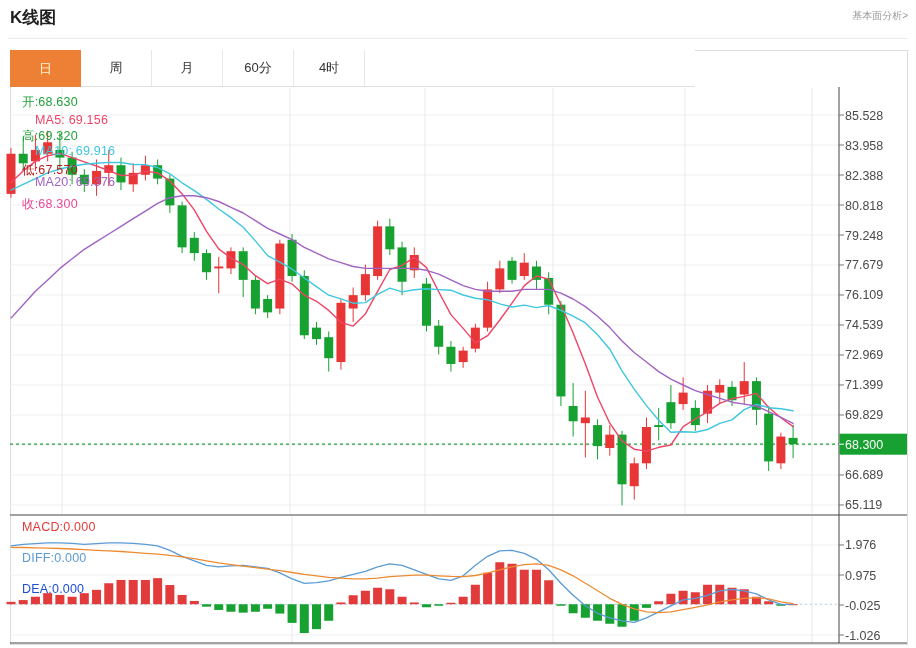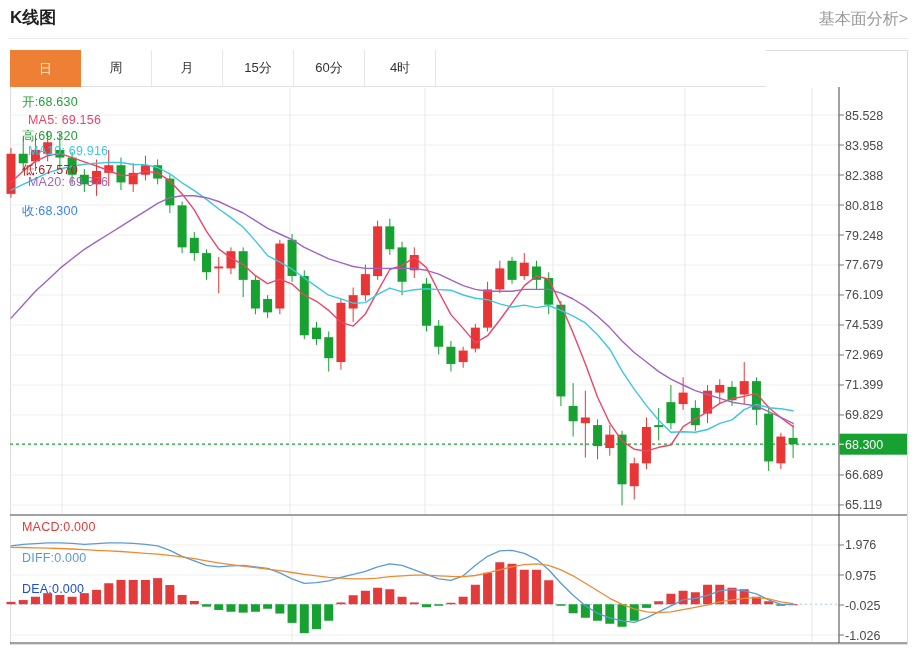--- a/index.html
+++ b/index.html
@@ -1,18 +1,18 @@
 <!DOCTYPE html>
 <html><head>
 <meta charset="utf-8">
 <style>
   html,body{margin:0;padding:0;background:#fff;font-family:"Liberation Sans","DejaVu Sans",sans-serif;}
   .stage{position:relative;width:916px;height:648px;background:#fff;overflow:hidden;}
   .hdr-title{position:absolute;left:10px;top:6px;font-size:17px;font-weight:bold;color:#1f1f1f;}
-  .hdr-link{position:absolute;right:8px;top:9px;font-size:16px;color:#999;cursor:pointer;}
+  .hdr-link{position:absolute;right:8px;top:9px;font-size:10px;color:#999;cursor:pointer;}
   .hdr-divider{position:absolute;left:8px;right:8px;top:38px;height:1px;background:#ebebeb;}
   .panel{position:absolute;left:10px;top:50px;width:898px;height:595px;border:1px solid #ddd;box-sizing:border-box;background:#fff;}
   .tabs{position:absolute;left:10px;top:50px;height:37px;display:flex;z-index:5;}
   .tab{width:71px;height:37px;box-sizing:border-box;display:flex;align-items:center;justify-content:center;
        font-size:13px;color:#333;background:#fff;border-right:1px solid #e7e7e7;border-bottom:1px solid #e0e0e0;cursor:pointer;}
   .tab.active{color:#fdf3d4;border:none;}
   .tabs-filler{height:37px;box-sizing:border-box;border-bottom:1px solid #e0e0e0;background:#fff;}
   svg{position:absolute;left:0;top:0;}
   .legend{position:absolute;display:flex;gap:17px;font-size:12.5px;z-index:4;white-space:nowrap;flex-direction:column;}
   .legend span{letter-spacing:0.2px;}
@@ -24,33 +24,32 @@
   <div class="hdr-title">K线图</div>
   <div class="hdr-link">基本面分析&gt;</div>
   <div class="hdr-divider"></div>
 
   <div class="panel"></div>
 
   <div class="tabs" id="tabs">
       <div class="tab active" style="background: rgb(238, 128, 53);">日</div>
       <div class="tab">周</div>
       <div class="tab">月</div>
-      <div class="tab">15分</div>
       <div class="tab">60分</div>
       <div class="tab">4时</div>
       <div class="tabs-filler" style="width: 330px;"></div>
     </div>
 
   <div class="legend" id="legend-ohlc" style="left:22px;top:94px;">
       <span style="color: rgb(33, 160, 56);">开:68.630</span>
       <span style="color: rgb(33, 160, 56);">高:69.320</span>
       <span style="color: #b91c1c;">低:67.570</span>
-      <span style="color: #3b82f6; margin-top: 7px;">收:68.300</span>
+      <span style="color: #ec4899;">收:68.300</span>
     </div>
-  <div class="legend" id="legend-ma" style="left:28px;top:113px;">
+  <div class="legend" id="legend-ma" style="left:35px;top:113px;">
       <span style="color: rgb(238, 69, 102);">MA5: 69.156</span>
       <span style="color: rgb(62, 199, 222);">MA10: 69.916</span>
       <span style="color: rgb(161, 99, 195);">MA20: 69.376</span>
     </div>
   <div class="legend" id="legend-macd" style="left:22px;top:520px;">
       <span style="color: rgb(226, 59, 59);">MACD:0.000</span>
       <span style="color: rgb(91, 155, 213);">DIFF:0.000</span>
       <span style="color: #1d4ed8;">DEA:0.000</span>
     </div>
 

